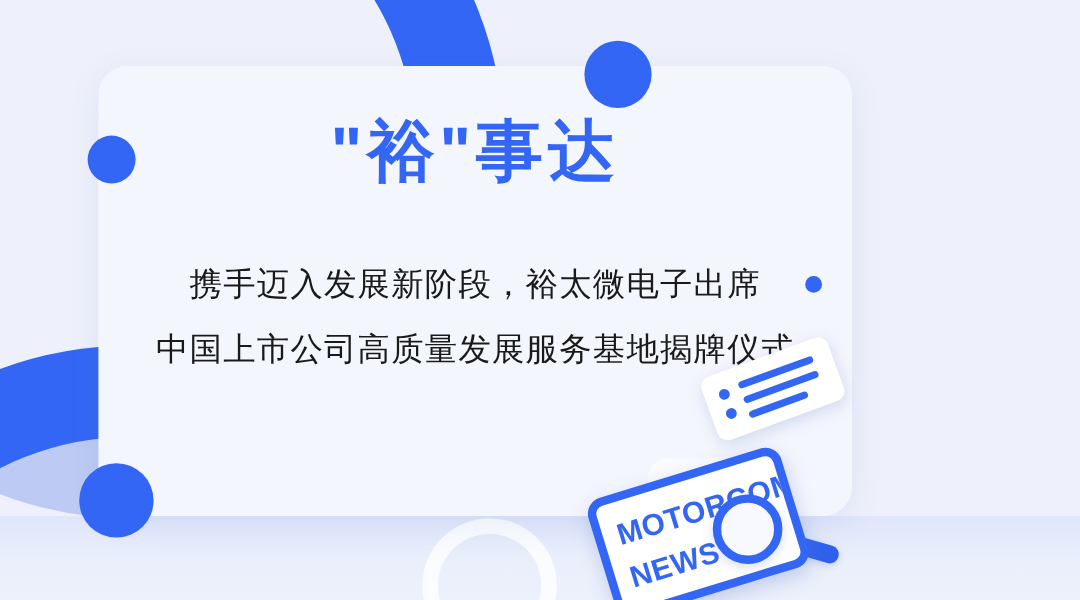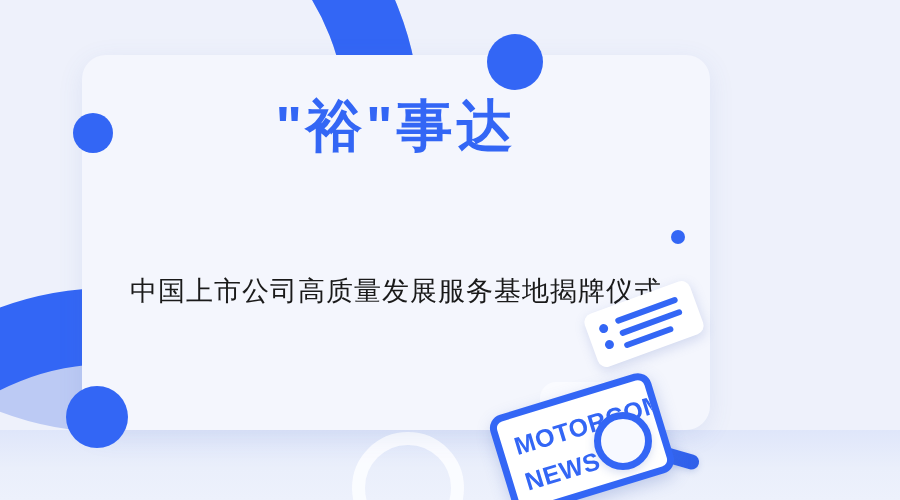--- a/index.html
+++ b/index.html
@@ -236,20 +236,21 @@
   <div class="shape ring-white"></div>
 
   <div class="card"></div>
 
   <div class="shape dot dot-left"></div>
   <div class="shape dot dot-top"></div>
   <div class="shape dot dot-lower"></div>
 
   <div class="text-wrap">
     <div class="headline">"裕"事达</div>
+    <div class="sub-line sub-line-1">携手迈入发展新阶段，裕太微电子出席</div>
     <div class="sub-line sub-line-2">中国上市公司高质量发展服务基地揭牌仪式</div>
   </div>
 
   <div class="shape dot dot-bullet"></div>
 
   <div class="shape doc-card">
     <span class="doc-dot d1"></span>
     <span class="doc-dot d2"></span>
     <span class="doc-bar b1"></span>
     <span class="doc-bar b2"></span>

